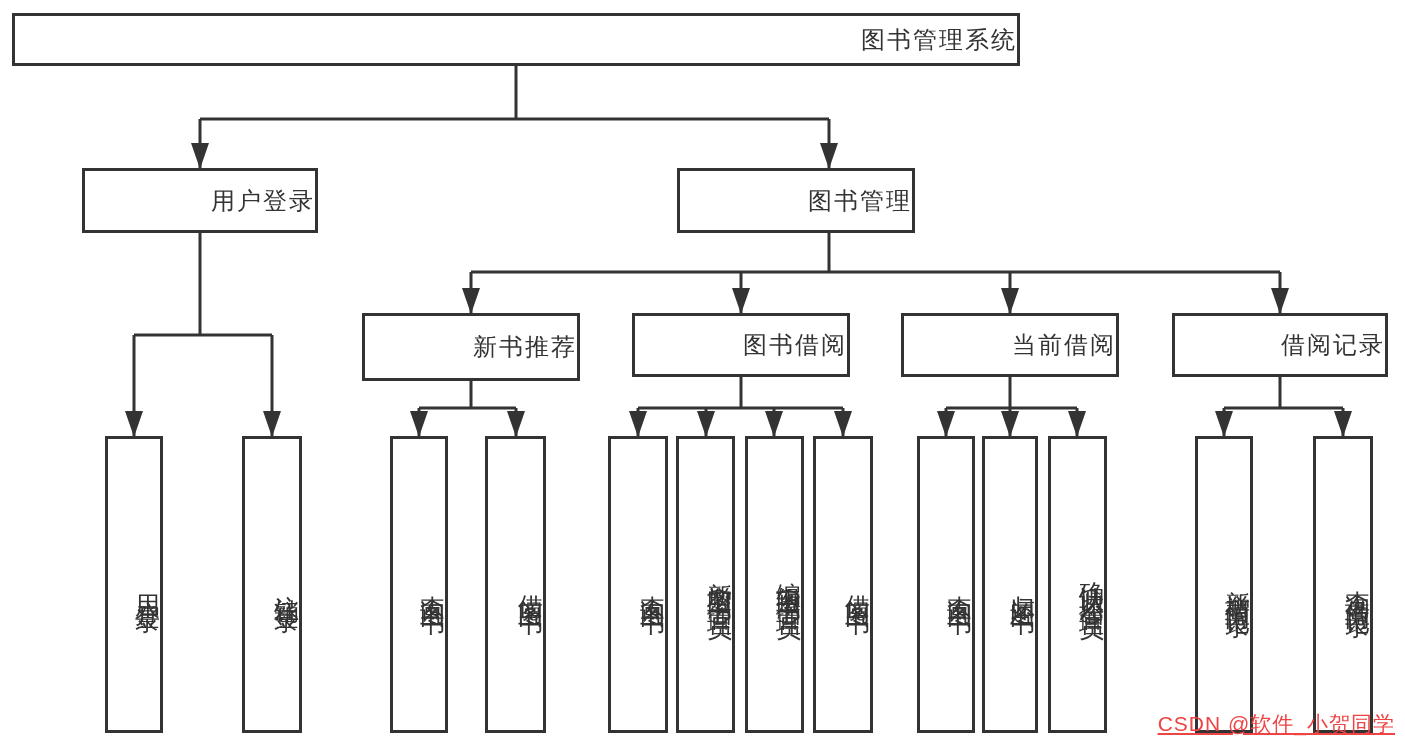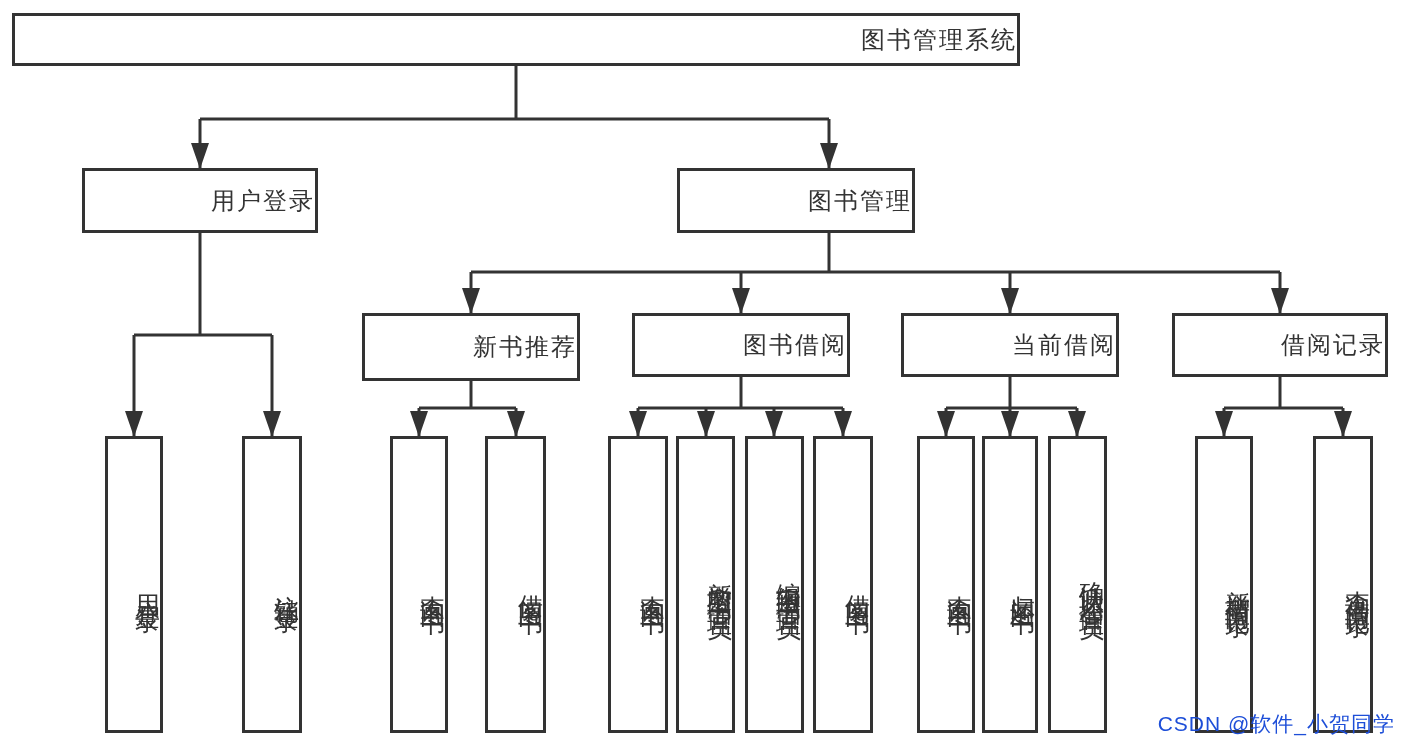--- a/index.html
+++ b/index.html
@@ -13,21 +13,21 @@
     display:flex;align-items:center;justify-content:flex-end;
   }
   .box span{color:#333333;letter-spacing:2px;}
   .h span{font-size:24px;white-space:nowrap;}
   .v span{
     writing-mode:vertical-rl;text-orientation:mixed;
     font-size:25px;letter-spacing:5px;line-height:1;white-space:nowrap;
   }
   .watermark{
     position:absolute;right:10px;top:710px;font-size:21px;letter-spacing:1px;
-    color:#1d4ed8;white-space:nowrap;
+    color:#ef4444;white-space:nowrap;text-decoration:underline;
   }
 </style>
 </head>
 <body>
 
 <div class="page">
 
   <svg class="connectors" viewBox="0 0 1405 747" xmlns="http://www.w3.org/2000/svg">
     <defs>
       <marker id="ah" markerUnits="userSpaceOnUse" markerWidth="26" markerHeight="18" refX="25" refY="9" orient="auto">

